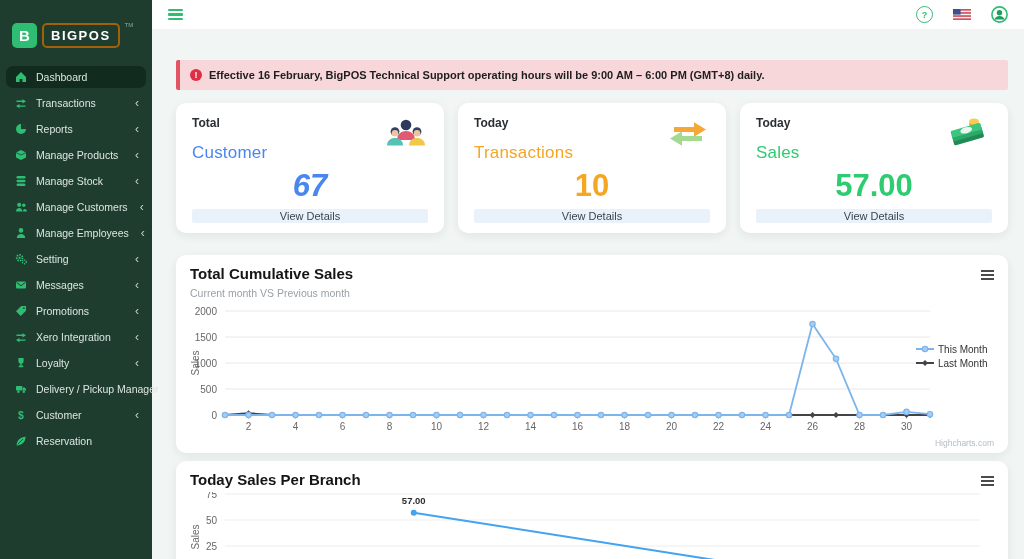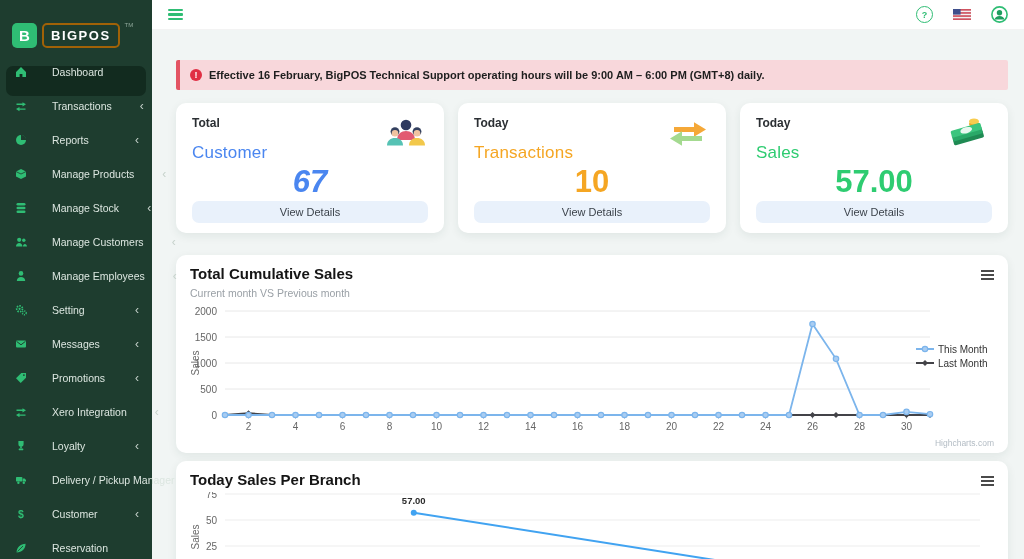--- a/index.html
+++ b/index.html
@@ -8,22 +8,22 @@
 
   
   .sidebar{position:absolute;left:0;top:0;width:152px;height:559px;background:#1e3d2f;z-index:5}
   .logo-row{display:flex;align-items:flex-start;gap:5px;margin:22px 8px 18px 12px}
   .logo-sq{width:25px;height:25px;background:#2fbd74;border-radius:5px;color:#fff;font-weight:bold;
            font-size:15px;display:flex;align-items:center;justify-content:center;margin-top:1px}
   .logo-box{border:2px solid #a16207;border-radius:5px;padding:3px 7px;color:#fff;font-weight:bold;
             font-size:13px;letter-spacing:1.5px;margin-top:1px}
   .logo-tm{color:#8fa89b;font-size:6px}
   .menu{margin-top:8px}
-  .side-item{display:flex;align-items:flex-start;height:30px;margin:4px 6px;padding:0 7px 0 9px;
-             border-radius:7px;color:#dce6e0;font-size:10.5px;cursor:pointer;gap:24px}
+  .side-item{display:flex;align-items:center;height:22px;margin:4px 6px;padding:0 7px 0 9px;
+             border-radius:7px;color:#dce6e0;font-size:10.5px;cursor:pointer;gap:8px}
   .side-item.active{background:#122b1f}
   .si-icon{width:13px;height:12px;flex:none;display:flex;align-items:center}
   .si-icon svg{width:12px;height:12px}
   .si-label{white-space:nowrap}
   .si-chevron{margin-left:auto;color:#c6d2cb;font-size:12px;line-height:1;padding-left:4px}
 
   
   .topbar{position:absolute;left:152px;top:0;right:0;height:30px;background:#fff;display:flex;
           align-items:center;padding:0 16px;box-sizing:border-box;z-index:4;border-bottom:1px solid #f3f3f3}
   .hamburger{width:15px;cursor:pointer}
@@ -44,21 +44,21 @@
   .alert-text{font-size:11px;font-weight:bold;color:#1e1e1e}
 
   .cards{display:grid;grid-template-columns:1fr 1fr 1fr;gap:14px;margin-bottom:22px}
   .card{background:#fff;border-radius:10px;box-shadow:0 3px 10px rgba(30,61,47,.08);height:130px;
         padding:13px 16px 10px;box-sizing:border-box;display:flex;flex-direction:column}
   .card-head{display:flex;justify-content:space-between}
   .card-period{font-size:12px;font-weight:bold;color:#2b2f33}
   .card-title{font-size:17px;margin-top:13px;letter-spacing:.2px}
   .card-ill svg{width:44px;height:36px}
   .card-value{text-align:center;font-size:31px;font-weight:bold;flex:1;display:flex;align-items:center;justify-content:center}
-  .card-btn{background:#e9f1fb;border:none;border-radius:7px;height:22px;font-size:11px;color:#3c434b;
+  .card-btn{background:#e9f1fb;border:none;border-radius:2px;height:14px;font-size:11px;color:#3c434b;
             cursor:pointer;font-family:inherit;width:100%}
 
   .panel{background:#fff;border-radius:10px;box-shadow:0 3px 10px rgba(30,61,47,.08);position:relative;
          padding:10px 14px;box-sizing:border-box;margin-bottom:8px;overflow:hidden}
   #chart1-panel{height:198px}
   #chart2-panel{height:170px}
   .panel-title{text-align:left;font-size:15px;font-weight:bold;color:#151515}
   .panel-sub{text-align:left;font-size:10.5px;color:#9aa0a6;margin-top:5px}
   .ctx-btn{position:absolute;top:13px;right:14px;cursor:pointer}
   .ctx-btn div{width:13px;height:2px;background:#4a4a4a;margin:2px 0}

